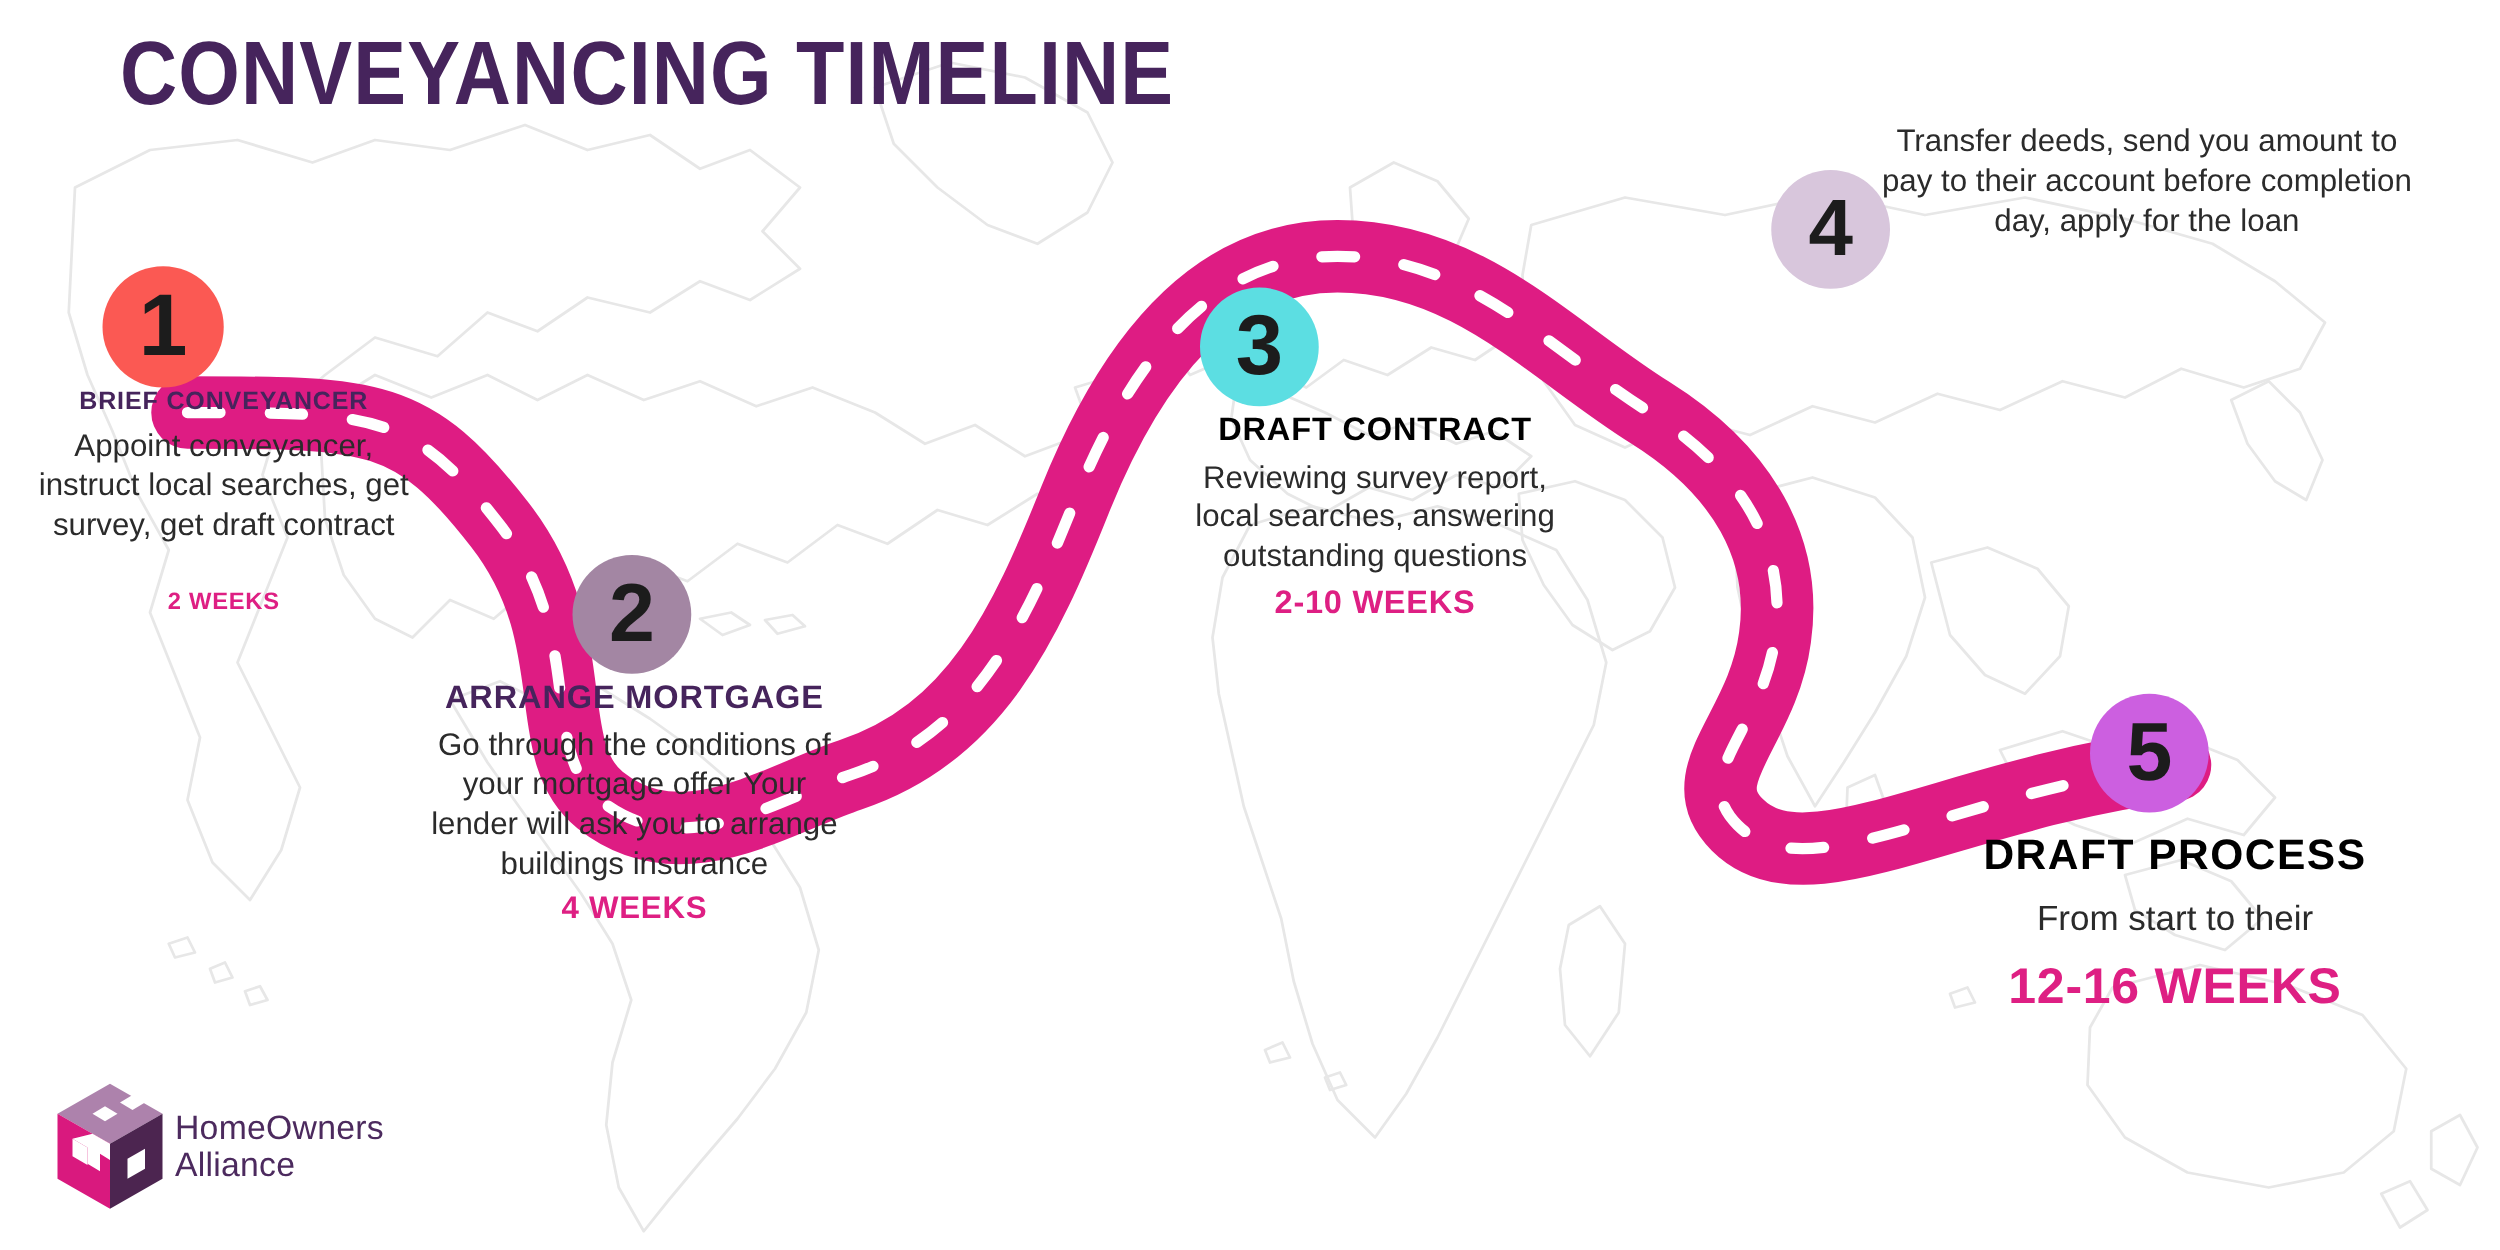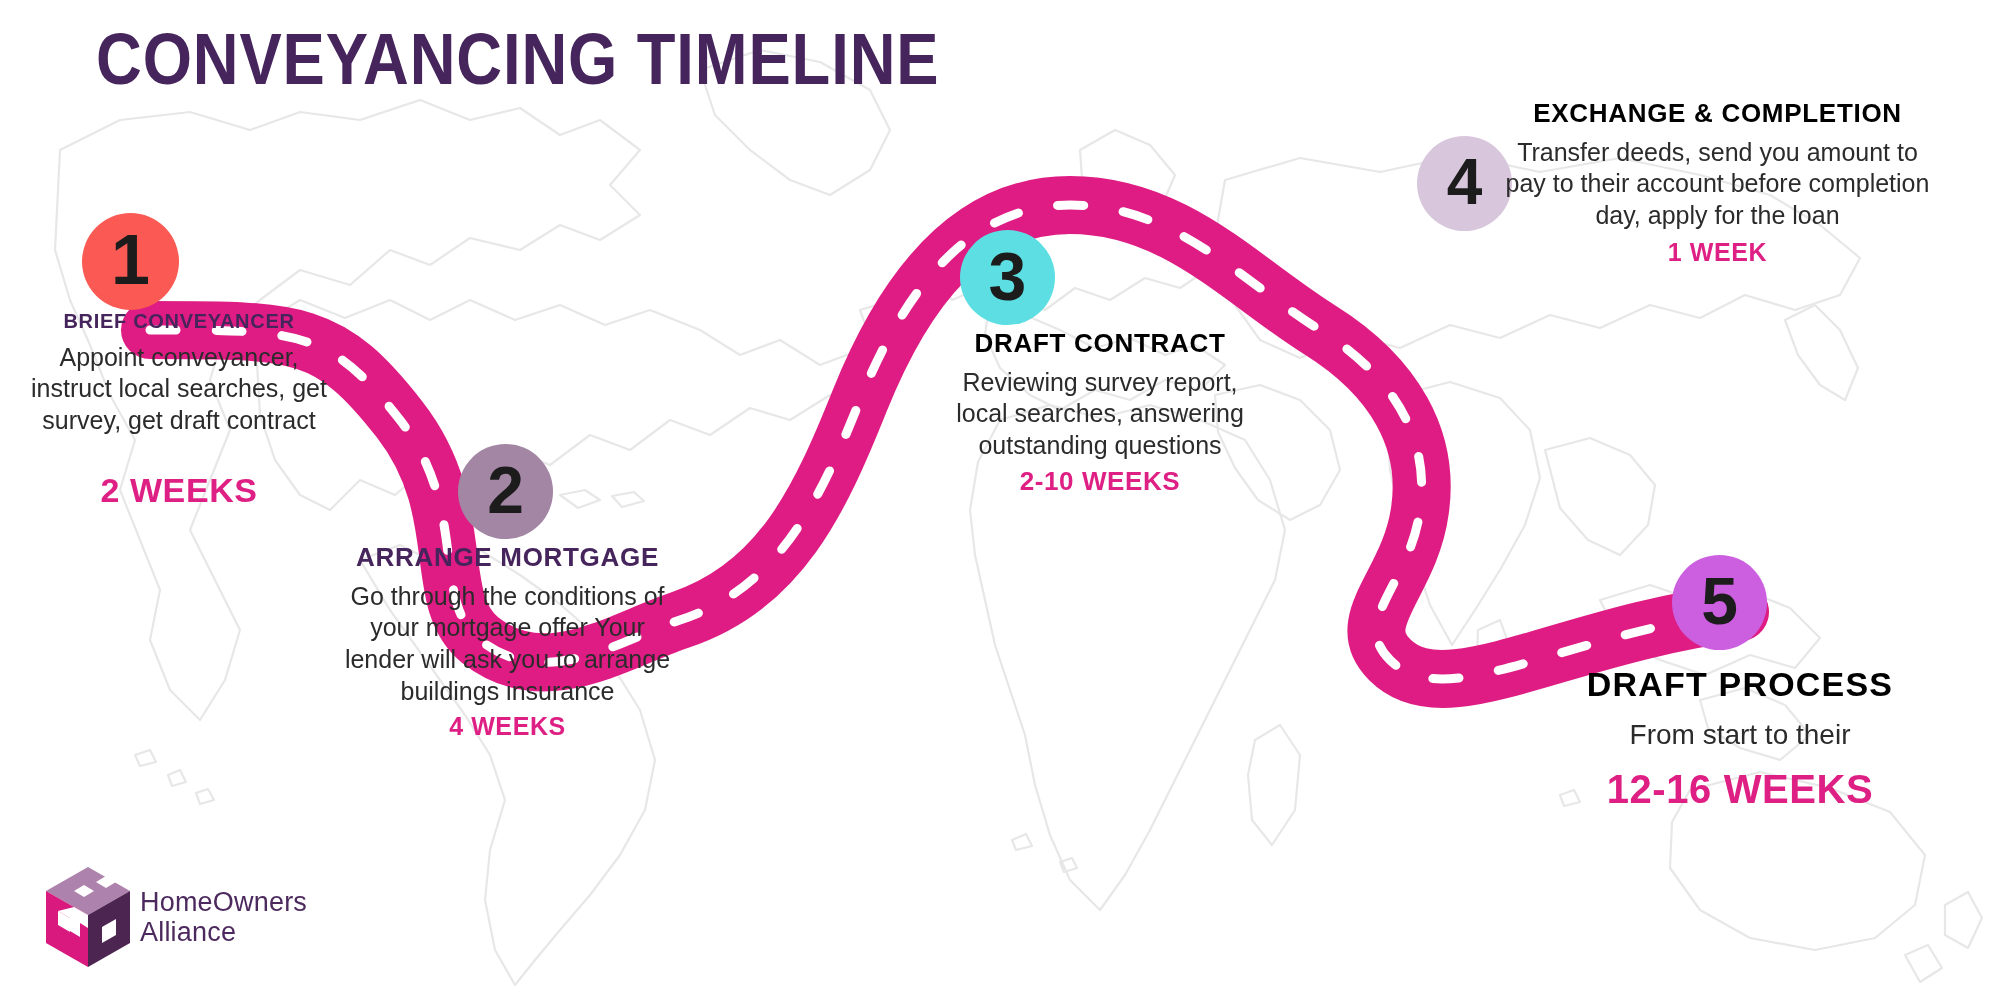--- a/index.html
+++ b/index.html
@@ -176,21 +176,21 @@
   </svg>
 
   <h1 id="title">CONVEYANCING TIMELINE</h1>
 
   <div class="step-circle" style="left:82px;top:213px;width:97px;height:97px;background:#FB5953;font-size:70px;">
     <span>1</span>
   </div>
   <div class="block" style="left:24px;top:310px;width:310px;">
     <p class="heading purple" style="font-size:20px;">BRIEF CONVEYANCER</p>
     <p class="body" style="font-size:25px;">Appoint conveyancer, instruct local searches, get survey, get draft contract</p>
-    <p class="weeks" style="font-size:34px;margin-top:34px;">2 WEEKS</p>
+    <p class="weeks" style="font-size:19px;margin-top:34px;">2 WEEKS</p>
   </div>
 
   <div class="step-circle" style="left:458px;top:444px;width:95px;height:95px;background:#A386A3;font-size:66px;">
     <span>2</span>
   </div>
   <div class="block" style="left:340px;top:542px;width:335px;">
     <p class="heading purple" style="font-size:26px;">ARRANGE MORTGAGE</p>
     <p class="body" style="font-size:25px;">Go through the conditions of your mortgage offer Your lender will ask you to arrange buildings insurance</p>
     <p class="weeks" style="font-size:25px;margin-top:4px;">4 WEEKS</p>
   </div>
@@ -201,23 +201,21 @@
   <div class="block" style="left:940px;top:328px;width:320px;">
     <p class="heading black" style="font-size:26px;">DRAFT CONTRACT</p>
     <p class="body" style="font-size:25px;">Reviewing survey report, local searches, answering outstanding questions</p>
     <p class="weeks" style="font-size:26px;margin-top:4px;">2-10 WEEKS</p>
   </div>
 
   <div class="step-circle" style="left:1417px;top:136px;width:95px;height:95px;background:#D8C6DC;font-size:64px;">
     <span>4</span>
   </div>
   <div class="block" style="left:1500px;top:98px;width:435px;">
-    <p class="heading black" style="font-size:26px;">EXCHANGE &amp; COMPLETION</p>
     <p class="body" style="font-size:25px;">Transfer deeds, send you amount to pay to their account before completion day, apply for the loan</p>
-    <p class="weeks" style="font-size:25px;margin-top:6px;">1 WEEK</p>
   </div>
 
   <div class="step-circle" style="left:1672px;top:555px;width:95px;height:95px;background:#CC5FE0;font-size:66px;">
     <span>5</span>
   </div>
   <div class="block" style="left:1540px;top:660px;width:400px;">
     <p class="heading black" style="font-size:34px;letter-spacing:1.2px;line-height:1.45;">DRAFT PROCESS</p>
     <p class="body" style="font-size:28px;">From start to their</p>
     <p class="weeks" style="font-size:40px;margin-top:14px;">12-16 WEEKS</p>
   </div>

